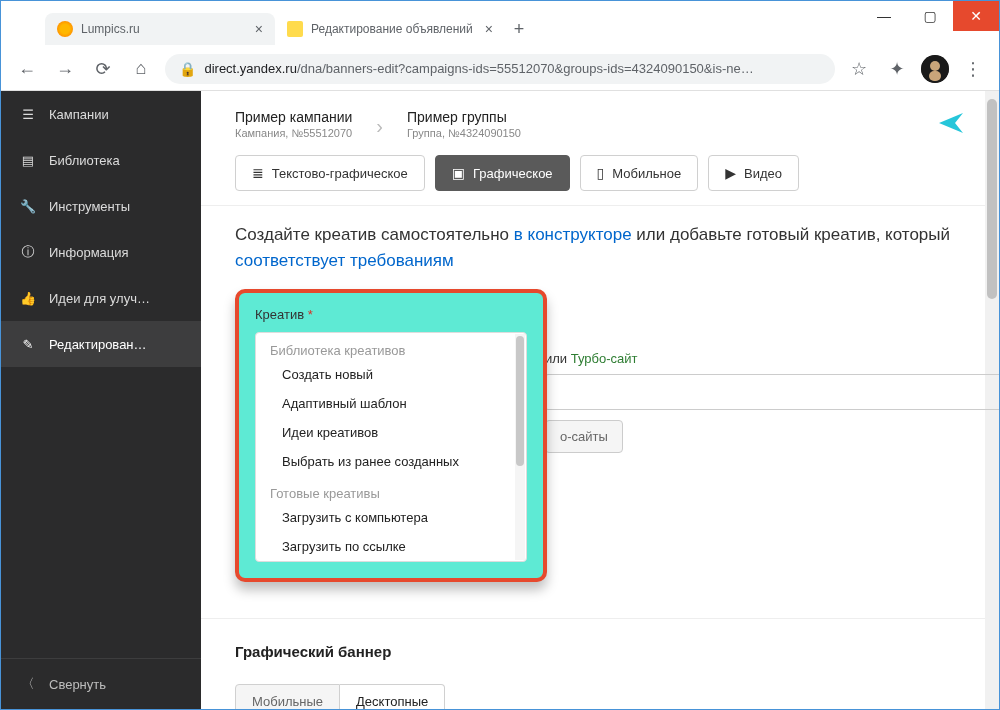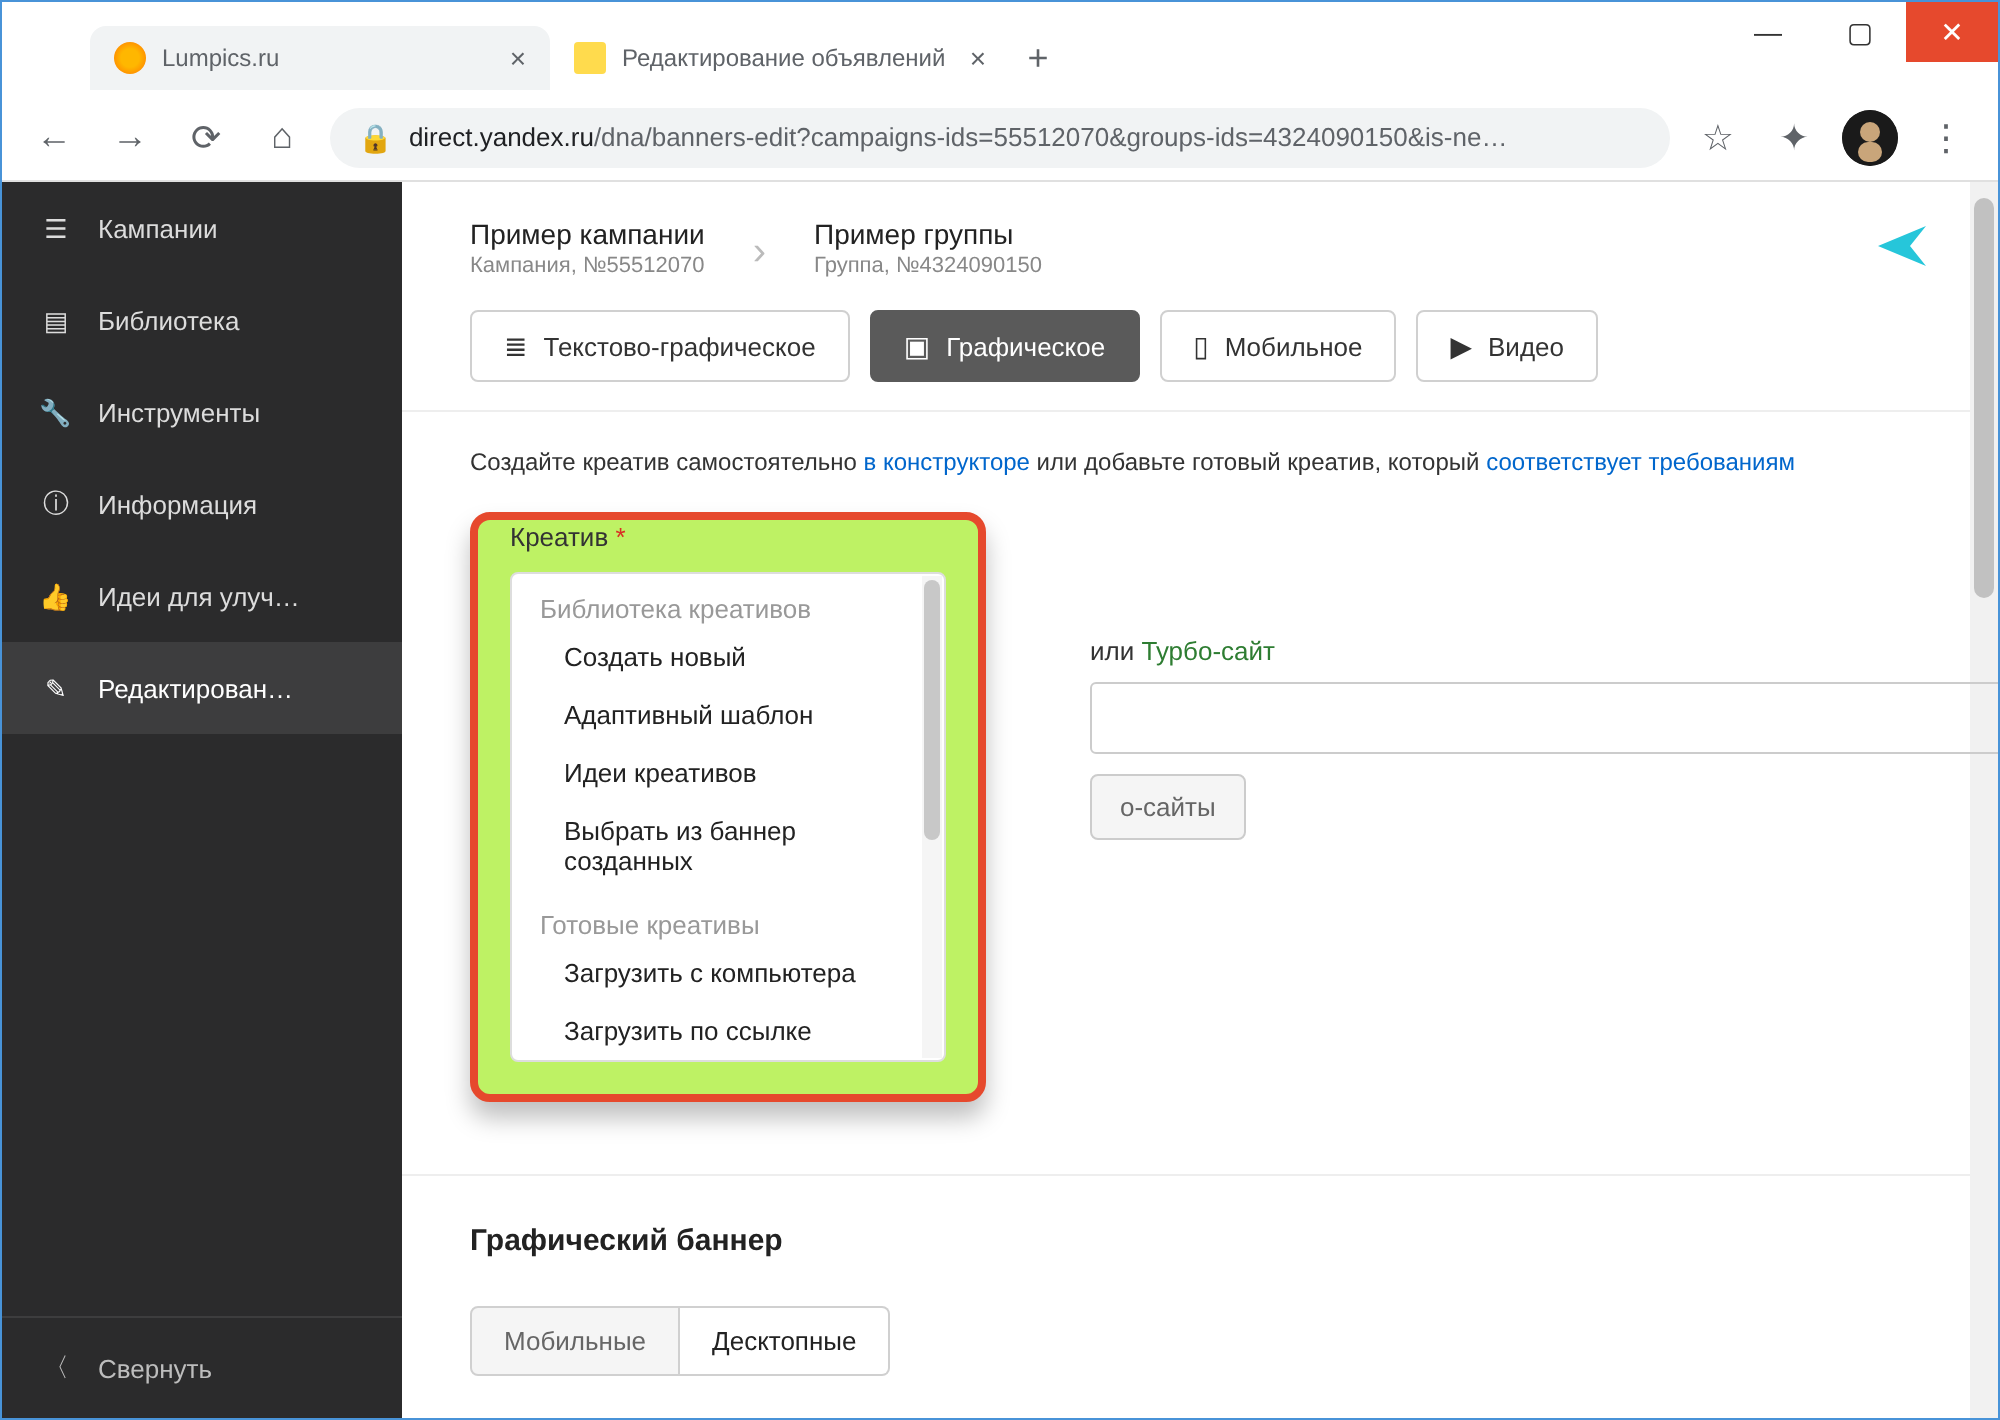--- a/index.html
+++ b/index.html
@@ -53,26 +53,26 @@
 .bc-sub { font-size: 11px; color: #888; }
 .bc-sep { color: #bbb; font-size: 20px; padding-top: 6px; }
 .send-icon { margin-left: auto; width: 28px; height: 28px; }
 .send-icon svg { width: 100%; height: 100%; }
 
 .ad-type-row { display: flex; gap: 10px; padding: 6px 34px 14px; border-bottom: 1px solid #eee; }
 .ad-type-btn { display: flex; align-items: center; gap: 8px; padding: 9px 16px; border: 1px solid #d0d0d0; border-radius: 4px; font-size: 13px; background: #fff; color: #333; cursor: pointer; }
 .ad-type-btn.active { background: #5a5a5a; color: #fff; border-color: #5a5a5a; }
 .type-icon { font-size: 14px; }
 
-.hint-row { padding: 16px 34px 6px; font-size: 12px; color: #333; line-height: 1.5; }
+.hint-row { padding: 16px 34px 6px; font-size: 17px; color: #333; line-height: 1.5; }
 .hint-row a { color: #0066cc; text-decoration: none; }
 
 
 .creative-wrap { position: relative; margin: 10px 34px; }
-.creative-highlight { border: 4px solid #e6492d; border-radius: 10px; padding: 1px 16px 16px; position: relative; width: 258px; background: #bef264; box-shadow: 0 8px 12px rgba(0,0,0,0.25); }
+.creative-highlight { border: 4px solid #e6492d; border-radius: 10px; padding: 14px 16px 16px; position: relative; width: 312px; background: #5eead4; box-shadow: 0 8px 12px rgba(0,0,0,0.25); }
 .creative-label { font-size: 13px; color: #333; }
 .creative-label .req { color: #d93025; }
 .add-btn { margin-top: 10px; display: inline-flex; align-items: center; gap: 8px; padding: 8px 14px; border: 1px solid #ccc; border-radius: 4px; font-size: 13px; background: #fff; cursor: pointer; }
 .add-btn .chev { font-size: 11px; }
 
 .dropdown { margin-top: 10px; border: 1px solid #ddd; border-radius: 4px; background: #fff; position: relative; }
 .dd-scroll { position: absolute; right: 1px; top: 1px; bottom: 1px; width: 10px; background: #f5f5f5; }
 .dd-thumb { position: absolute; right: 1px; top: 2px; width: 8px; height: 130px; background: #c8c8c8; border-radius: 4px; }
 .dd-group { padding: 10px 14px 2px; font-size: 13px; color: #999; }
 .dd-item { padding: 7px 14px 7px 26px; font-size: 13px; color: #222; cursor: pointer; }
@@ -232,21 +232,21 @@
             <span>Креатив</span> <span class="req">*</span>
           </div>
           <div class="dropdown">
             <div class="dd-scroll">
                 <div class="dd-thumb"></div>
               </div>
             <div class="dd-group">Библиотека креативов</div>
             <div class="dd-item">Создать новый</div>
             <div class="dd-item">Адаптивный шаблон</div>
             <div class="dd-item">Идеи креативов</div>
-            <div class="dd-item">Выбрать из баннер созданных</div>
+            <div class="dd-item">Выбрать из ранее созданных</div>
             <div class="dd-group">Готовые креативы</div>
             <div class="dd-item">Загрузить с компьютера</div>
             <div class="dd-item">Загрузить по ссылке</div>
           </div>
         </div>
       </div>
 
       <div class="banner-section">
         <div class="banner-title">Графический баннер</div>
         <div class="banner-tabs">

